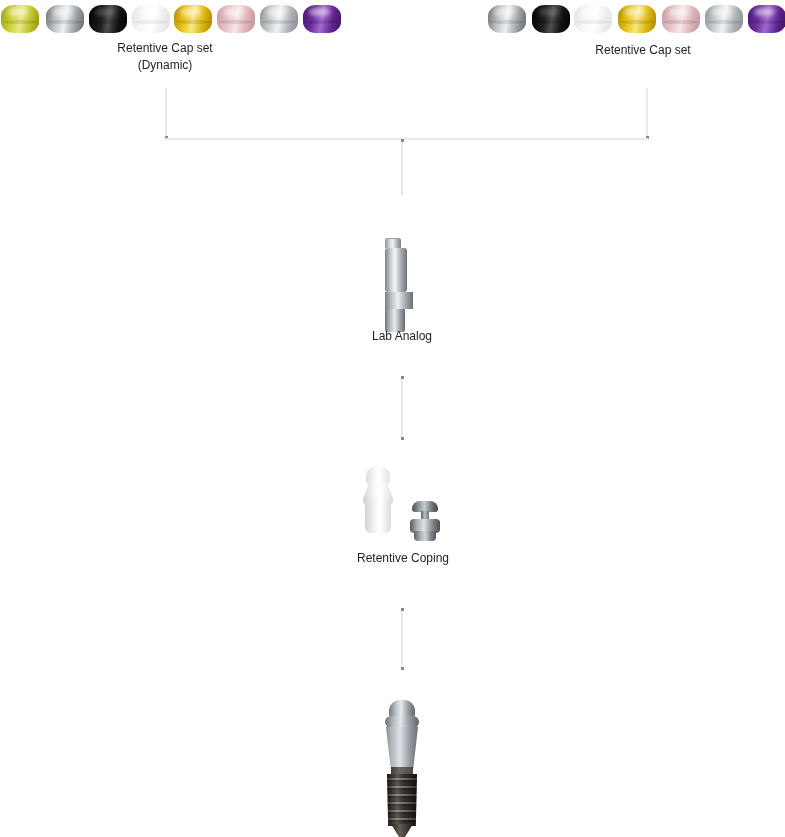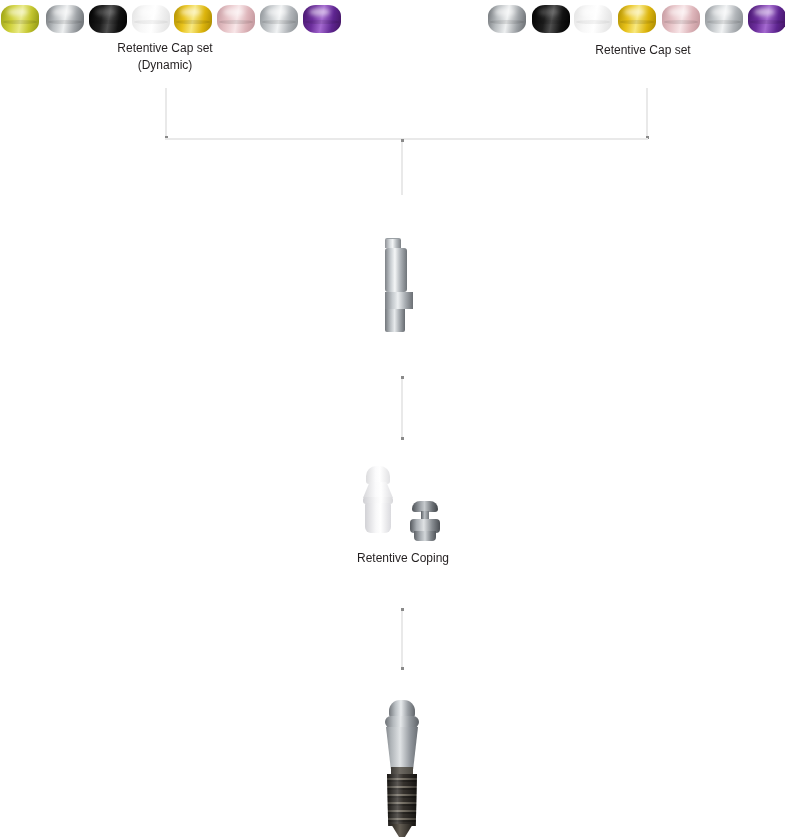--- a/index.html
+++ b/index.html
@@ -311,20 +311,21 @@
   <div class="vline botcap" style="left:646px; top:88px; height:51px;"></div>
   <div class="hline" style="left:165px; top:138px; width:483px;"></div>
   <div class="vline topcap" style="left:401px; top:139px; height:56px;"></div>
 
   <div class="analog" style="left:385px; top:238px;">
     <div class="neck"></div>
     <div class="upper"></div>
     <div class="mid"></div>
     <div class="lower"></div>
   </div>
+  <div class="label" style="left:302px; top:328px; width:200px;"><span>Lab Analog</span></div>
 
   <div class="vline" style="left:401px; top:376px; height:64px;"></div>
 
   <div class="coping" style="left:360px; top:466px;">
     <div class="top"></div>
     <div class="cone"></div>
     <div class="ring"></div>
     <div class="shaft"></div>
   </div>
   <div class="screw-part" style="left:409px; top:501px;">

